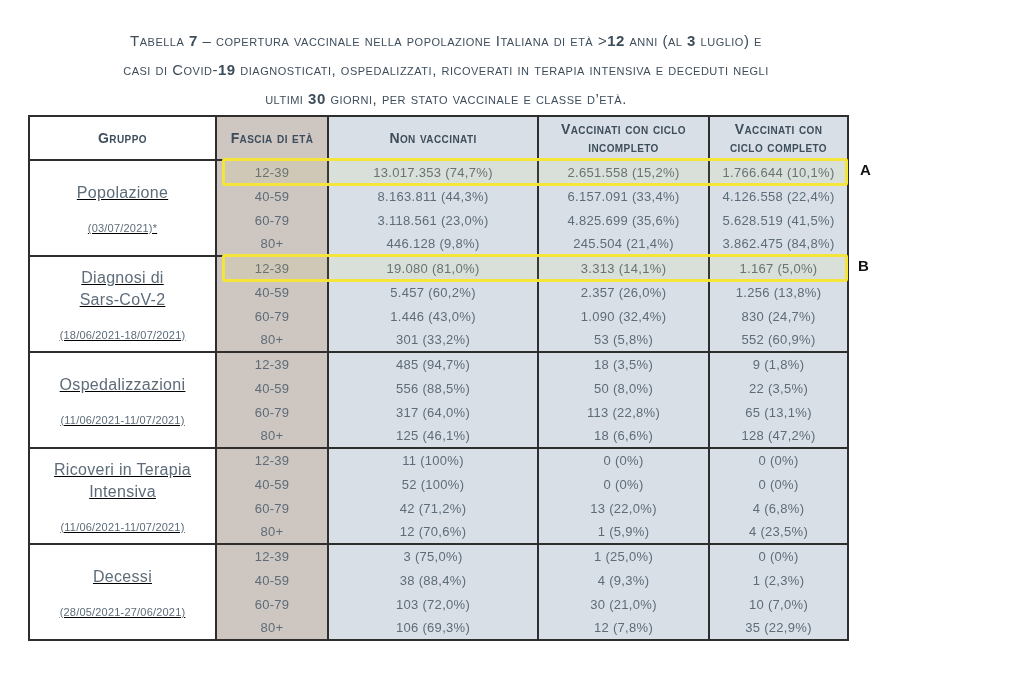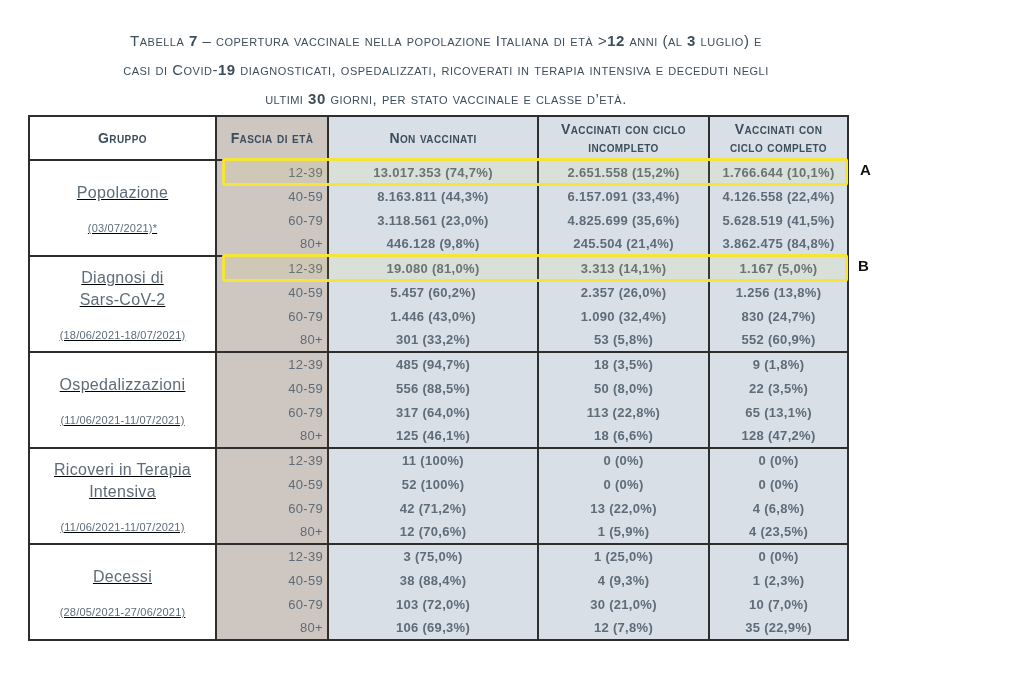--- a/index.html
+++ b/index.html
@@ -36,22 +36,22 @@
     border-bottom:2px solid var(--border);
     font-variant:small-caps;font-weight:700;font-size:14px;letter-spacing:.4px;
     color:var(--header-text);white-space:pre-line;line-height:1.3;
   }
   .th-gruppo{background:var(--group-bg);}
   .th-fascia{background:var(--fascia-bg);}
   .th-data{background:var(--data-bg);}
   tbody tr{height:24px;}
   tbody tr.group-start td{border-top:2px solid var(--border);}
   td.group-cell{background:var(--group-bg);text-decoration:underline;}
-  td.age-cell{background:var(--fascia-bg);text-align:right;}
-  td.data-cell{background:var(--data-bg);font-weight:bold;}
+  td.age-cell{background:var(--fascia-bg);}
+  td.data-cell{background:var(--data-bg);}
   td.age-cell,td.data-cell{
     font-size:13px;color:var(--body-text);letter-spacing:.3px;
   }
   .group-label{
     font-size:16px;color:var(--body-text);letter-spacing:.3px;
     white-space:pre-line;line-height:1.35;
   }
   .group-date{
     font-size:11px;color:var(--body-text);letter-spacing:.2px;margin-top:18px;
   }

